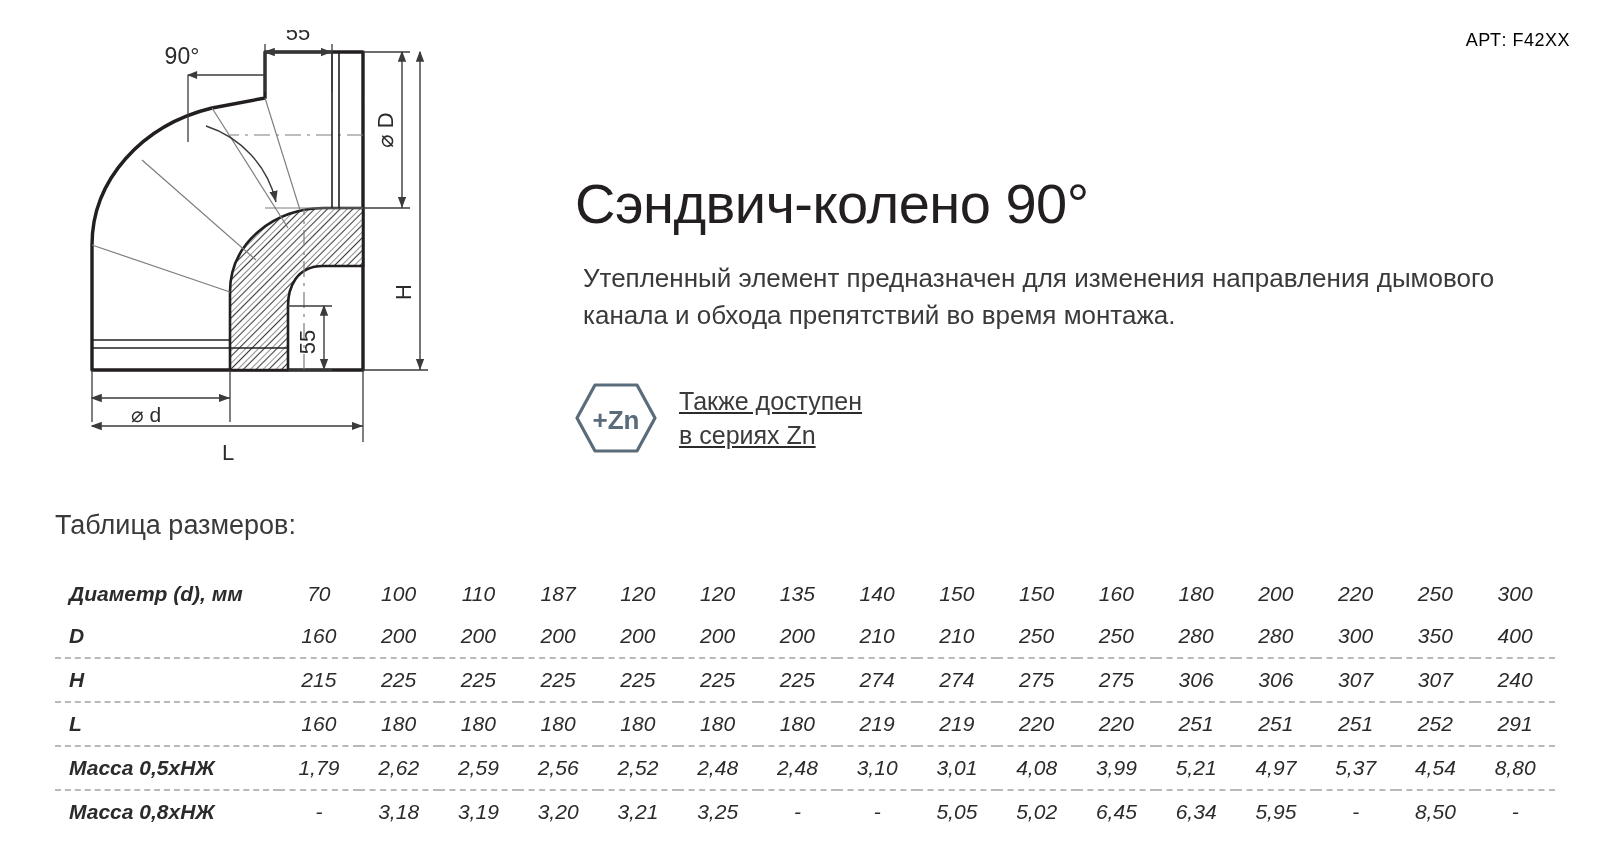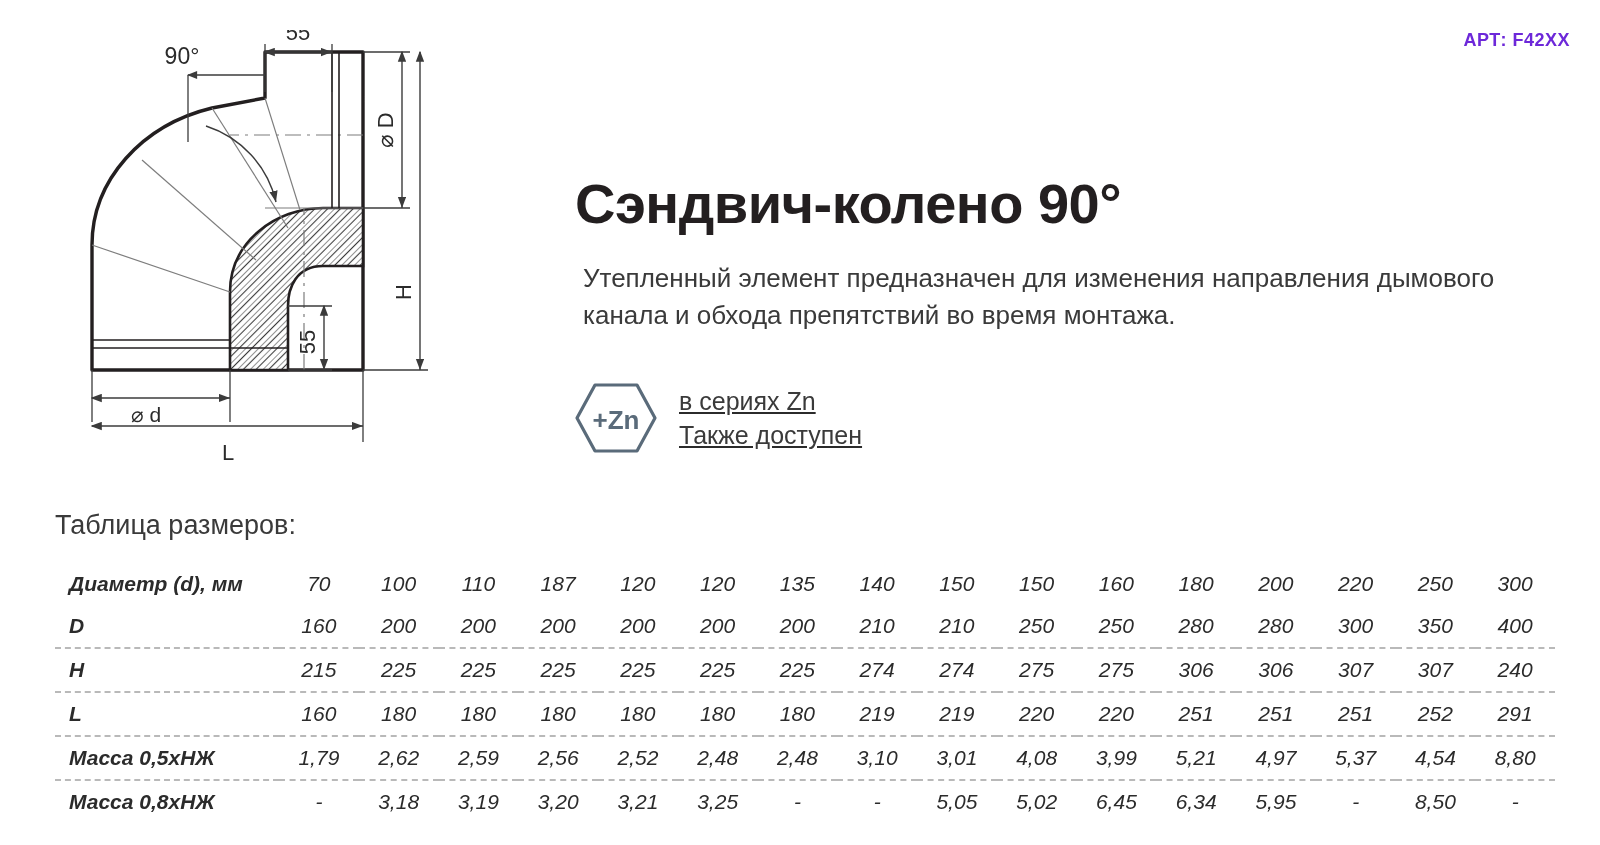--- a/index.html
+++ b/index.html
@@ -34,41 +34,40 @@
 
   
   .product-info {
     position: absolute;
     left: 575px;
     top: 175px;
     width: 960px;
   }
   .product-title {
     font-size: 56px;
-    font-weight: 700;
+    font-weight: 400;
     letter-spacing: -0.5px;
     color: #231f20;
     margin: 0 0 26px 0;
     line-height: 1.05;
   }
   .product-desc {
     font-size: 26px;
     line-height: 1.42;
     color: #3a3a3a;
     margin: 8px;
     max-width: 940px;
   }
   .art-code {
     position: absolute;
     right: 30px;
     top: 30px;
     font-size: 18px;
     letter-spacing: 0.5px;
-    color: #6d28d9;
-    font-weight: bold;
+    color: #000000;
   }
 
   
   .zn-row {
     position: absolute;
     left: 575px;
     top: 382px;
     display: flex;
     align-items: center;
     gap: 22px;
@@ -89,21 +88,21 @@
   
   .table-area {
     position: absolute;
     left: 55px;
     top: 510px;
     width: 1500px;
   }
   .table-caption {
     font-size: 27px;
     color: #3a3a3a;
-    margin-bottom: 22px;
+    margin-bottom: 32px;
   }
   table.sizes {
     border-collapse: collapse;
     width: 1500px;
     table-layout: fixed;
     font-style: italic;
   }
   table.sizes td, table.sizes th {
     font-size: 21px;
     text-align: center;
@@ -236,22 +235,22 @@
   </div>
 
   <div class="zn-row">
     <div class="zn-badge">
       <svg width="82" height="72" viewBox="0 0 82 72" xmlns="http://www.w3.org/2000/svg">
         <polygon points="20,3 62,3 80,36 62,69 20,69 2,36" fill="none" stroke="#5a6b7a" stroke-width="3.2" stroke-linejoin="round"></polygon>
         <text x="41" y="47" text-anchor="middle" font-family="Liberation Sans, sans-serif" font-size="26" font-weight="bold" fill="#5a6b7a">+Zn</text>
       </svg>
     </div>
     <div class="zn-text">
+      <div>Также доступен</div>
       <div>в сериях Zn</div>
-      <div>Также доступен</div>
     </div>
   </div>
 </div>
 
 <div class="table-area">
   <div class="table-caption">Таблица размеров:</div>
   <table class="sizes">
     <tbody id="sizes-body">
         <tr>
           <td class="rowlabel">Диаметр (d), мм</td>

